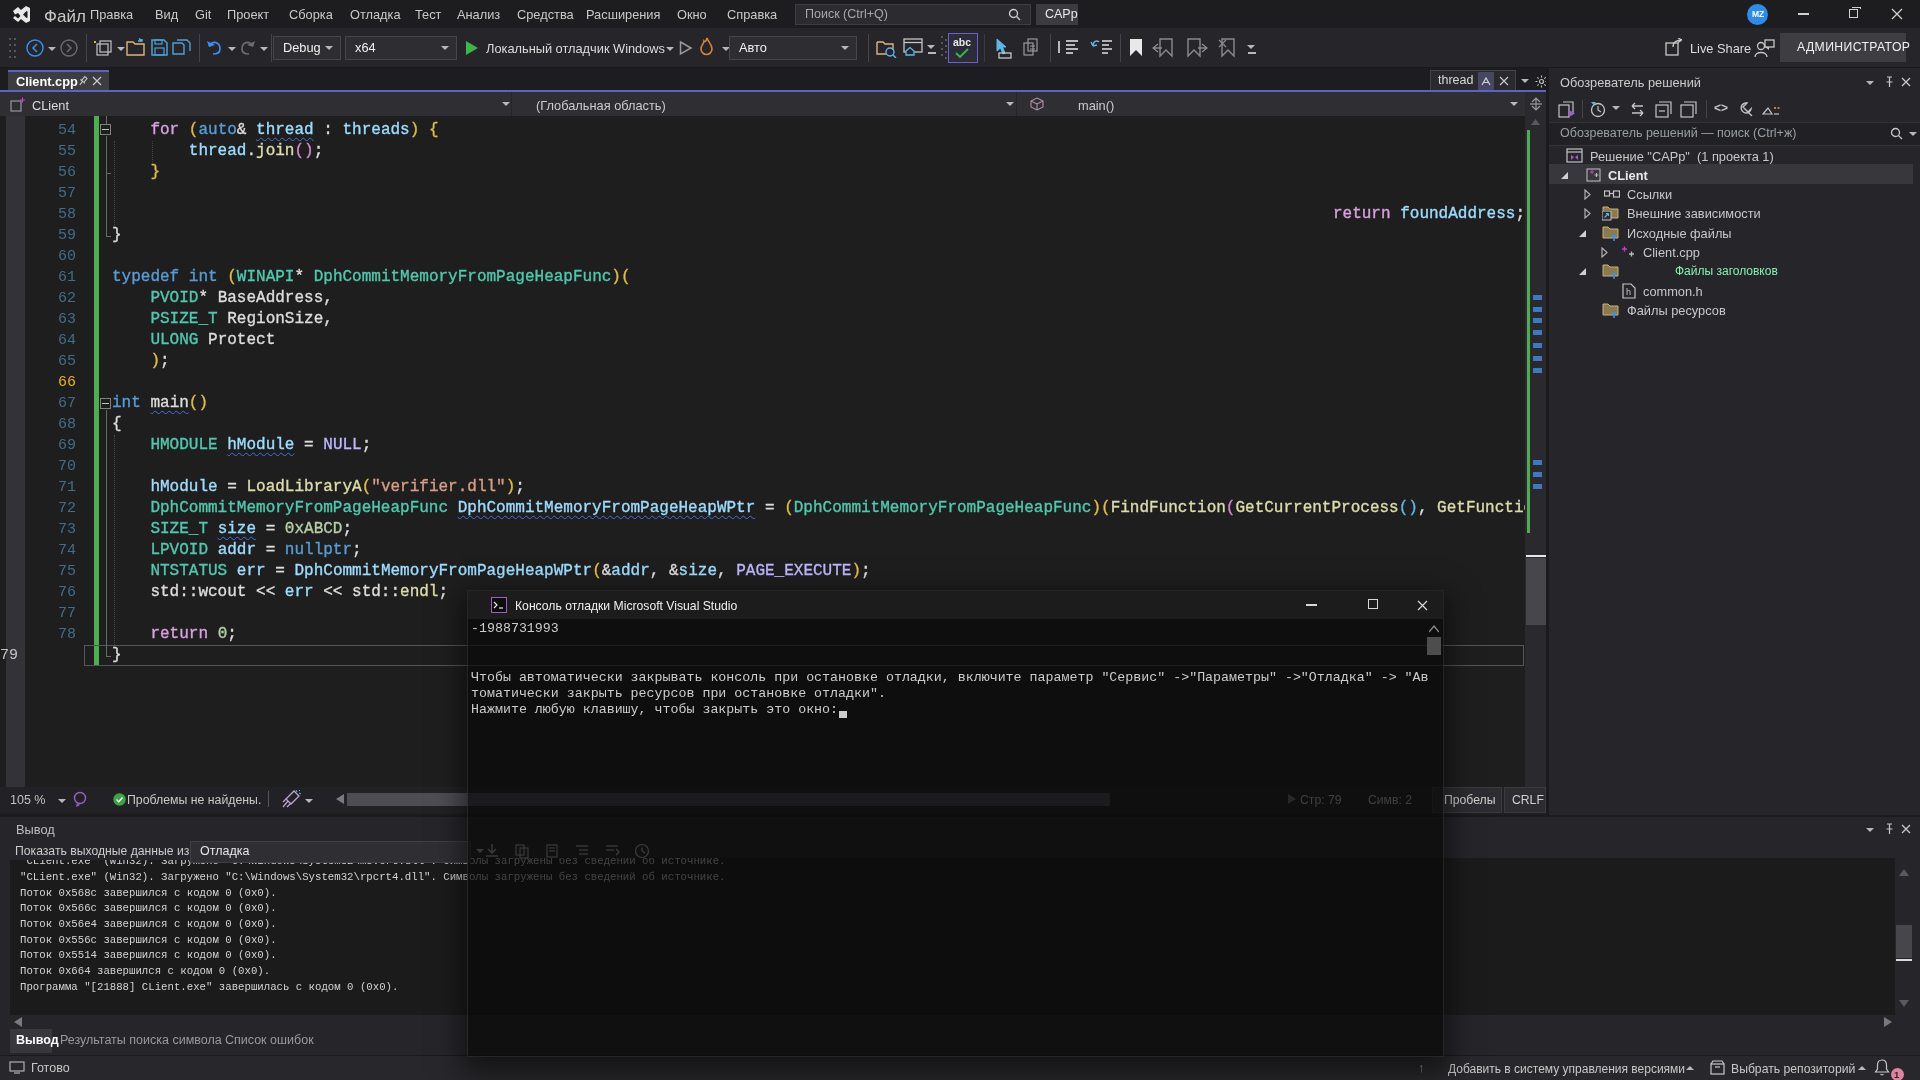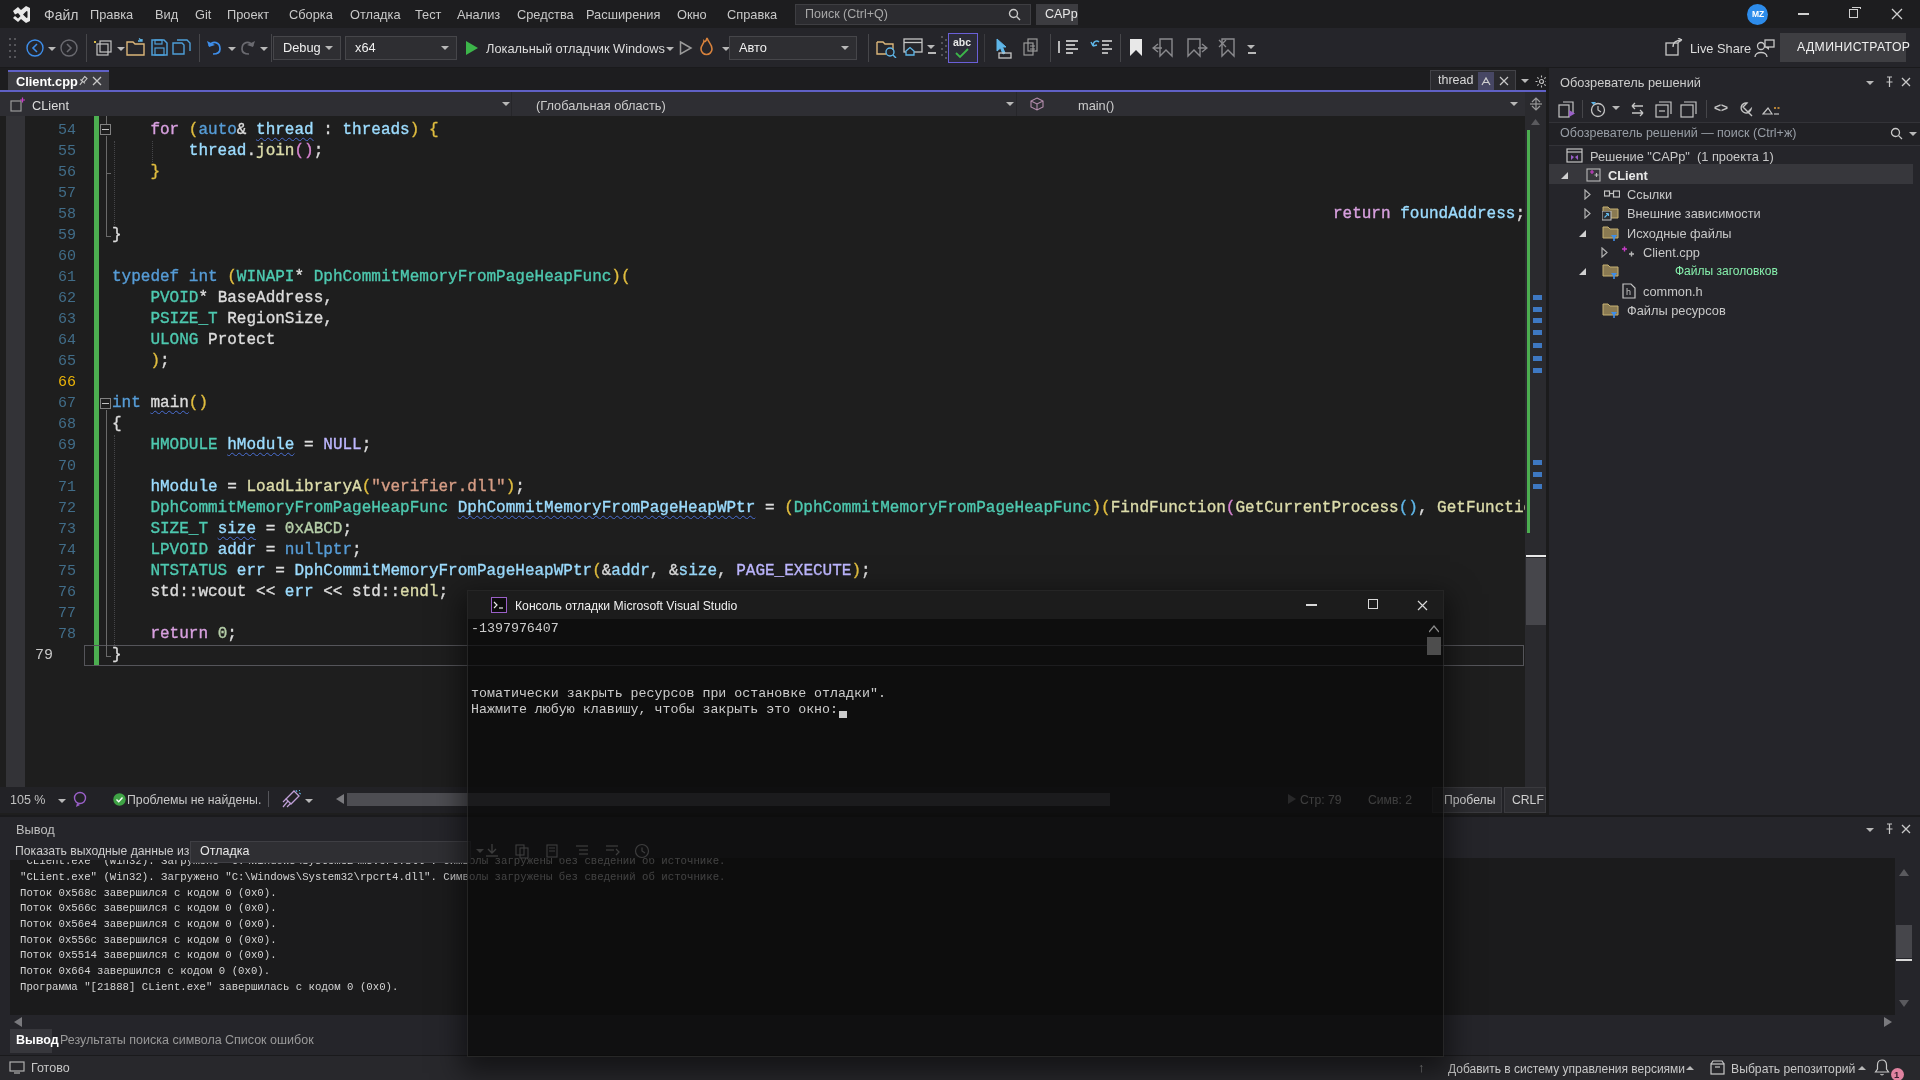--- a/index.html
+++ b/index.html
@@ -13,21 +13,21 @@
 .g1{color:#e0bd3f}.g2{color:#d683cf}.g3{color:#5fb6e8}
 .sq{text-decoration:underline;text-decoration-style:wavy;text-decoration-color:#4a6fd4;text-decoration-thickness:1px;text-underline-offset:3px;text-decoration-skip-ink:none;}
 .carD{width:0;height:0;border-left:4px solid transparent;border-right:4px solid transparent;border-top:4px solid #b8b8b8;}
 .carU{width:0;height:0;border-left:4px solid transparent;border-right:4px solid transparent;border-bottom:4px solid #b8b8b8;}
 </style></head>
 <body>
 <div class="a" style="left:0px;top:0px;width:1920px;height:28px;background:#1d1d1f;"></div>
 <svg class="a" style="left:11px;top:6px;" width="21" height="17" viewBox="0 0 21 17">
     <path d="M2 5 L7 1 L10 4 L15 0 L19 2 L19 15 L15 17 L10 13 L7 16 L2 12 L4 10 L7 12.5 L9.5 10 L7 7 L4 8.5 Z M12 8.5 L15.5 12 L16.5 11.5 L16.5 5.5 L15.5 5 Z" fill="#e8e8e8"></path>
   </svg>
-<div class="a ui " style="left:44px;top:7px;font-size:14px;color:#c9c9c9;">Файл</div>
+<div class="a ui " style="left:44px;top:7px;font-size:17px;color:#c9c9c9;">Файл</div>
 <div class="a ui " style="left:90px;top:7px;font-size:12.8px;color:#c9c9c9;">Правка</div>
 <div class="a ui " style="left:155px;top:7px;font-size:12.8px;color:#c9c9c9;">Вид</div>
 <div class="a ui " style="left:195px;top:7px;font-size:12.8px;color:#c9c9c9;">Git</div>
 <div class="a ui " style="left:227px;top:7px;font-size:12.8px;color:#c9c9c9;">Проект</div>
 <div class="a ui " style="left:289px;top:7px;font-size:12.8px;color:#c9c9c9;">Сборка</div>
 <div class="a ui " style="left:350px;top:7px;font-size:12.8px;color:#c9c9c9;">Отладка</div>
 <div class="a ui " style="left:415px;top:7px;font-size:12.8px;color:#c9c9c9;">Тест</div>
 <div class="a ui " style="left:457px;top:7px;font-size:12.8px;color:#c9c9c9;">Анализ</div>
 <div class="a ui " style="left:517px;top:7px;font-size:12.8px;color:#c9c9c9;">Средства</div>
 <div class="a ui " style="left:586px;top:7px;font-size:12.8px;color:#c9c9c9;">Расширения</div>
@@ -268,21 +268,21 @@
 <div class="a mono" style="left:0px;top:435px;width:76px;text-align:right;font-size:15px;line-height:21px;color:#416d89;">69</div>
 <div class="a mono" style="left:0px;top:456px;width:76px;text-align:right;font-size:15px;line-height:21px;color:#416d89;">70</div>
 <div class="a mono" style="left:0px;top:477px;width:76px;text-align:right;font-size:15px;line-height:21px;color:#416d89;">71</div>
 <div class="a mono" style="left:0px;top:498px;width:76px;text-align:right;font-size:15px;line-height:21px;color:#416d89;">72</div>
 <div class="a mono" style="left:0px;top:519px;width:76px;text-align:right;font-size:15px;line-height:21px;color:#416d89;">73</div>
 <div class="a mono" style="left:0px;top:540px;width:76px;text-align:right;font-size:15px;line-height:21px;color:#416d89;">74</div>
 <div class="a mono" style="left:0px;top:561px;width:76px;text-align:right;font-size:15px;line-height:21px;color:#416d89;">75</div>
 <div class="a mono" style="left:0px;top:582px;width:76px;text-align:right;font-size:15px;line-height:21px;color:#416d89;">76</div>
 <div class="a mono" style="left:0px;top:603px;width:76px;text-align:right;font-size:15px;line-height:21px;color:#416d89;">77</div>
 <div class="a mono" style="left:0px;top:624px;width:76px;text-align:right;font-size:15px;line-height:21px;color:#416d89;">78</div>
-<div class="a mono" style="left:0px;top:645px;width:76px;text-align:center;font-size:15px;line-height:21px;color:#c6c6c6;padding-left:12px;">79</div>
+<div class="a mono" style="left:0px;top:645px;width:76px;text-align:left;font-size:15px;line-height:21px;color:#c6c6c6;">79</div>
 <div class="a" style="left:84px;top:645px;width:1440px;height:21px;border:1px solid #55555a;"></div>
 <div class="a" style="left:114px;top:141px;width:1px;height:84px;border-left:1px dotted #464649;"></div>
 <div class="a" style="left:152px;top:141px;width:1px;height:21px;border-left:1px dotted #464649;"></div>
 <div class="a" style="left:114px;top:435px;width:1px;height:210px;border-left:1px dotted #464649;"></div>
 <div class="a" style="left:106px;top:116px;width:1px;height:8px;background:#6a6a6a;"></div>
 <div class="a" style="left:100px;top:124px;width:11px;height:11px;border:1px solid #808080;background:#1e1e1e;"></div>
 <div class="a" style="left:102px;top:129px;width:7px;height:1px;background:#c0c0c0;"></div>
 <div class="a" style="left:106px;top:136px;width:1px;height:37px;background:#6a6a6a;"></div>
 <div class="a" style="left:106px;top:173px;width:5px;height:1px;background:#6a6a6a;"></div>
 <div class="a" style="left:106px;top:174px;width:1px;height:62px;background:#6a6a6a;"></div>
@@ -585,21 +585,22 @@
       <rect x="0.5" y="0.5" width="15" height="15" fill="#0c0c0c" stroke="#9a60c8" stroke-width="1"></rect>
       <path d="M3 5 L6 8 L3 11" stroke="#e8e8e8" stroke-width="1.2" fill="none"></path>
       <line x1="8" y1="11" x2="12" y2="11" stroke="#e8e8e8" stroke-width="1.2"></line>
     </svg>
 <div class="a ui " style="left:47px;top:8px;font-size:12.2px;color:#f0f0f0;">Консоль отладки Microsoft Visual Studio</div>
 <div class="a" style="left:838px;top:13px;width:11px;height:1.5px;background:#d8d8d8;"></div>
 <div class="a" style="left:900px;top:8px;width:10px;height:10px;border:1.2px solid #d8d8d8;"></div>
 <svg class="a" style="left:949px;top:9px;" width="11" height="11" viewBox="0 0 11 11">
       <path d="M1 1 L10 10 M10 1 L1 10" stroke="#d8d8d8" stroke-width="1.2"></path>
     </svg>
-<div class="a mono" style="left:3px;top:30px;font-size:13.3px;line-height:16px;color:#cccccc;">-1397976407</div>
+<div class="a mono" style="left:3px;top:30px;font-size:13.3px;line-height:16px;color:#cccccc;">-1988731993</div>
 <div class="a mono" style="left:3px;top:46px;font-size:13.3px;line-height:16px;color:#cccccc;"></div>
+<div class="a mono" style="left:3px;top:79px;font-size:13.3px;line-height:16px;color:#cccccc;">Чтобы автоматически закрывать консоль при остановке отладки, включите параметр "Сервис" -&gt;"Параметры" -&gt;"Отладка" -&gt; "Ав</div>
 <div class="a mono" style="left:3px;top:95px;font-size:13.3px;line-height:16px;color:#cccccc;">томатически закрыть ресурсов при остановке отладки".</div>
 <div class="a mono" style="left:3px;top:111px;font-size:13.3px;line-height:16px;color:#cccccc;">Нажмите любую клавишу, чтобы закрыть это окно:</div>
 <div class="a" style="left:371px;top:120px;width:8px;height:7px;background:#cccccc;"></div>
 <svg class="a" style="left:961px;top:34px;" width="10" height="8" viewBox="0 0 10 8">
       <path d="M0 7 L5 1 L10 7" stroke="#8a8a8a" stroke-width="1.3" fill="none"></path>
     </svg>
 <div class="a" style="left:959px;top:46px;width:14px;height:18px;background:#4d4d4d;"></div>
 </div>
 </body></html>

